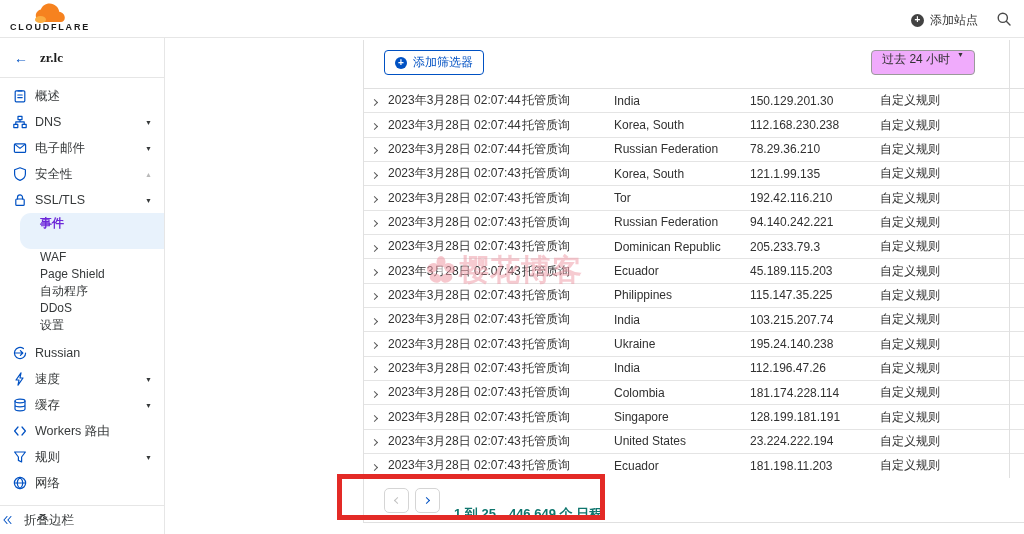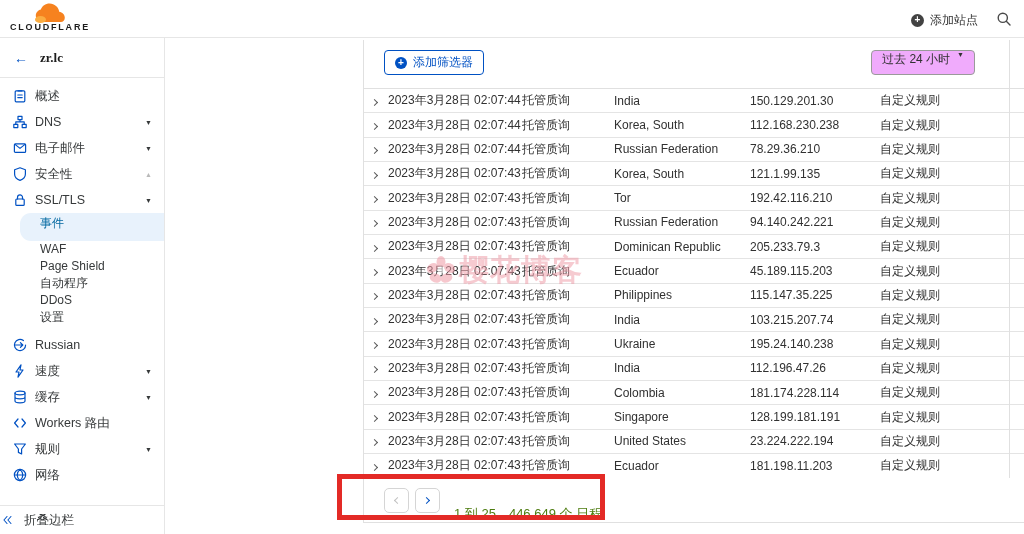--- a/index.html
+++ b/index.html
@@ -21,21 +21,21 @@
   .back-arrow { color:#0051c3; font-size:14px; cursor:pointer; }
   .site-name { font-weight:bold; font-size:13px; color:#1d1d1d;font-family:Liberation Serif, serif; }
   .nav { padding-top:5px; }
   .nav-item { height:26px; display:flex; align-items:center; padding:0 12px 0 12px; font-size:12.5px; color:#36393a; cursor:pointer; }
   .nav-item .nicon { width:16px; height:16px; margin-right:7px; flex:none; }
   .nav-item .lbl { flex:1; }
   .caret { font-size:7px; color:#36393a; }
   .caret.up { color:#b9b9b9; }
   .sub { margin-bottom:6px; }
   .sub-item { height:17px; line-height:17px; padding-left:40px; font-size:12px; color:#36393a; cursor:pointer; }
-  .sub-item.active { height:28px; line-height:20px; margin-left:20px; padding-left:20px; background:#e8f2fc; border-radius:11px 0 0 11px; font-weight:normal; color:#0369a1; }
+  .sub-item.active { height:36px; line-height:20px; margin-left:20px; padding-left:20px; background:#e8f2fc; border-radius:11px 0 0 11px; font-weight:bold; color:#6d28d9; }
   .collapse-bar { position:absolute; bottom:0; left:0; right:0; height:29px; background:#fff; border-top:1px solid #e6e6e6; display:flex; align-items:center; gap:10px; font-size:12.5px; color:#36393a; cursor:pointer; }
 
   
   .panel { position:absolute; left:363px; top:40px; right:0; height:483px; border-left:1px solid #e0e0e0; background:#fff; }
   .toolbar { position:relative; height:48px; }
   .add-filter-btn { position:absolute; left:20px; top:10px; height:25px; padding:0 10px; border:1px solid #0051c3; border-radius:4px; background:#fff; color:#0051c3; font-size:12px; display:flex; align-items:center; gap:6px; cursor:pointer; }
   .blue-plus { width:12px; height:12px; border-radius:50%; background:#0051c3; color:#fff; font-size:10px; line-height:11px; text-align:center; font-weight:bold; }
   .time-btn { position:absolute; right:49px; top:10px; height:25px; padding:0 10px; border:1px solid #9a9a9a; border-radius:4px; background:#f0abfc; color:#313131; font-size:12px; display:flex; gap:7px; cursor:pointer; }
   .time-btn .caret { font-size:7px; color:#313131; }
 
@@ -44,21 +44,21 @@
   .chev-wrap { padding-left:8px; }
   .chevron { display:inline-block; width:5px; height:5px; border-top:1.5px solid #595959; border-right:1.5px solid #595959; transform:rotate(45deg); }
   .col-divider { position:absolute; left:645px; top:0; width:1px; height:478px; background:#e0e0e0; }
 
   .pagination { position:absolute; top:438px; left:0; right:0; height:45px; border-bottom:1px solid #e0e0e0; display:flex; align-items:center; padding-left:20px; gap:4px; background:#fff; }
   .page-btn { width:25px; height:25px; border:1px solid #d5d5d5; border-radius:5px; background:#fff; display:flex; align-items:center; justify-content:center; cursor:pointer; }
   .page-btn.prev { margin-right:2px; }
   .pchev { width:5px; height:5px; border-top:1.5px solid; border-right:1.5px solid; }
   .pchev.left  { color:#c0c0c0; transform:rotate(-135deg); margin-left:2px; }
   .pchev.right { color:#0051c3; transform:rotate(45deg); margin-right:2px; }
-  .page-summary { font-size:13px; font-weight:normal; color:#4d7c0f; margin-left:10px;margin-top:28px; }
+  .page-summary { font-size:13px; font-weight:bold; color:#0f766e; margin-left:10px;margin-top:28px; }
 
   
   .annotation { position:absolute; left:337px; top:474px; width:268px; height:46px; border:5px solid #e32a26; z-index:50; pointer-events:none; }
   .watermark { position:absolute; left:424px; top:250px; display:flex; align-items:center; gap:1px; z-index:40; opacity:0.55; pointer-events:none;text-align:right; }
   .watermark .wm-text { font-size:30px; font-weight:bold; color:#ef9fab; letter-spacing:1px; }
 
   svg.icon { stroke:#0051c3; fill:none; stroke-width:1.2; stroke-linecap:round; stroke-linejoin:round; }
   svg.gray { stroke:#4a4a4a; fill:none; stroke-width:1.4; stroke-linecap:round; }
 </style>
 </head>

